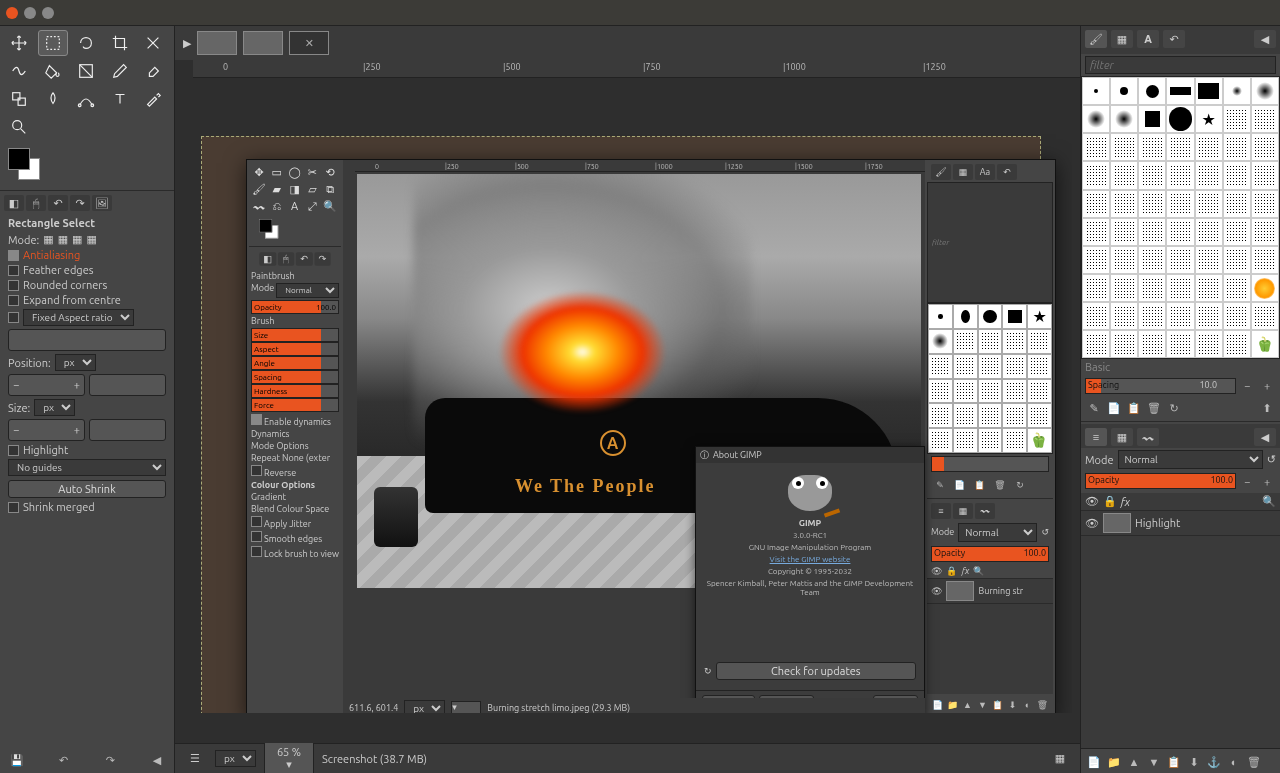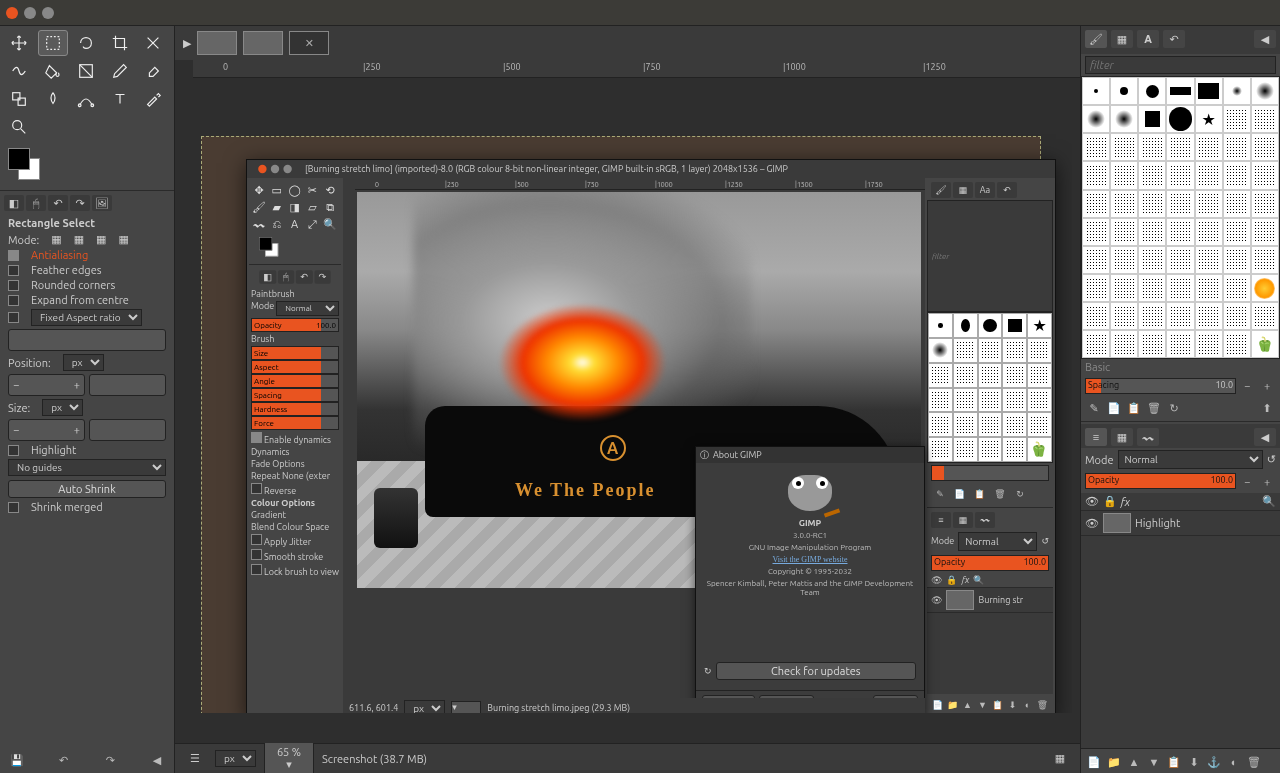--- a/index.html
+++ b/index.html
@@ -20,21 +20,21 @@
 .tool.sel { background: #5a5a5a; border: 1px solid #888; }
 .tool svg { width: 18px; height: 18px; fill: none; stroke: currentColor; stroke-width: 1.3; }
 .fg-bg { position: relative; width: 40px; height: 36px; margin: 4px 8px; }
 .fg-sw { position: absolute; width: 22px; height: 22px; background: #000; border: 1px solid #888; top: 0; left: 0; z-index: 2; }
 .bg-sw { position: absolute; width: 22px; height: 22px; background: #fff; border: 1px solid #888; top: 10px; left: 10px; }
 .hdiv { height: 1px; background: #2a2a2a; margin: 2px 0; }
 .small-tabs { display: flex; gap: 2px; padding: 2px 4px; height: 20px; }
 .small-tab { width: 20px; height: 16px; background: #3a3a3a; border-radius: 2px; display: flex; align-items: center; justify-content: center; }
 .opt-panel { padding: 4px 8px; font-size: 11px; flex: 1; overflow: hidden; }
 .opt-title { font-weight: bold; margin-bottom: 4px; }
-.opt-row { display: flex; align-items: center; gap: 12px; margin: 3px 0; }
+.opt-row { display: flex; align-items: center; gap: 4px; margin: 3px 0; }
 .chk { width: 11px; height: 11px; border: 1px solid #888; background: #333; display: inline-block; }
 .chk.on { background: #888; }
 .sel-label { color: #e95420; }
 .opt-select { background: #3a3a3a; border: 1px solid #222; color: #ccc; padding: 1px 4px; font-size: 10px; }
 .spinner-row { display: flex; gap: 4px; }
 .spinner { flex: 1; height: 22px; background: #555; border: 1px solid #222; border-radius: 3px; display: flex; align-items: center; justify-content: space-between; padding: 0 4px; }
 .spinner span.m { cursor: pointer; }
 .btn { background: #555; border: 1px solid #222; color: #ddd; padding: 2px 8px; border-radius: 3px; font-size: 11px; cursor: pointer; }
 .wide-btn { width: 100%; text-align: center; }
 .canvas-area { flex: 1; position: relative; background: #2e2e2e; }
@@ -79,21 +79,21 @@
 .about-dialog { position: absolute; right: 0; bottom: 0; width: 230px; height: 272px; background: #3c3c3c; border: 1px solid #111; display: flex; flex-direction: column; font-size: 9px; box-shadow: 0 2px 10px rgba(0,0,0,.6); }
 .about-title { height: 16px; background: #333; display: flex; align-items: center; padding: 0 4px; }
 .about-body { flex: 1; display: flex; flex-direction: column; align-items: center; padding: 8px; gap: 3px; text-align: center; }
 .wilber { width: 44px; height: 36px; background: #999; border-radius: 40% 40% 50% 50%; position: relative; margin: 4px; }
 .w-eye { width: 12px; height: 12px; background: #fff; border-radius: 50%; position: absolute; top: 2px; display: flex; align-items: center; justify-content: center; }
 .w-eye::after { content: ''; width: 5px; height: 5px; background: #000; border-radius: 50%; }
 .w-eye.l { left: 4px; }
 .w-eye.r { right: 4px; }
 .w-brush { position: absolute; bottom: -4px; right: -8px; width: 16px; height: 4px; background: #b60; transform: rotate(-20deg); }
 .about-line { font-size: 8px; color: #bbb; }
-.about-link { color: #7ad; text-decoration: underline; font-family: Liberation Serif, serif; }
+.about-link { color: #7ad; text-decoration: underline; }
 .about-btns { display: flex; justify-content: space-between; padding: 4px 6px; gap: 4px; border-top: 1px solid #222; }
 .about-upd { width: 96%; margin: 2px auto; }
 .nest-status { height: 20px; background: #3a3a3a; display: flex; align-items: center; gap: 6px; padding: 0 6px; font-size: 9px; }
 .right-top-tabs { display: flex; gap: 4px; padding: 4px; background: #3a3a3a; height: 28px; }
 .r-tab { width: 22px; height: 18px; display: flex; align-items: center; justify-content: center; background: #454545; border-radius: 2px; color: #ccc; }
 .r-tab.sel { background: #555; }
 .filter-row { padding: 2px 4px; display: flex; }
 .filter-in { flex: 1; background: #3a3a3a; border: 1px solid #222; color: #888; padding: 2px 4px; font-style: italic; font-size: 11px; }
 .big-brush-grid { display: grid; grid-template-columns: repeat(7, 1fr); gap: 0; border: 1px solid #222; overflow-y: auto; max-height: 290px; }
 .bb-cell { aspect-ratio: 1; background: #fff; border: 0.5px solid #ccc; display: flex; align-items: center; justify-content: center; overflow: hidden; }
@@ -321,28 +321,20 @@
       <span>0</span>
       <span>|250</span>
       <span>|500</span>
       <span>|750</span>
     </div>
     <div class="canvas-area">
       <div class="viewport">
         <div class="outer-dash">
 
           <div class="nested-window">
-            <div class="nested-titlebar">
-              <div class="wb-buttons" style="transform:scale(0.7)">
-                <div class="wb-btn wb-close"></div>
-                <div class="wb-btn wb-min"></div>
-                <div class="wb-btn wb-max"></div>
-              </div>
-              <span style="margin-left:6px">[Burning stretch limo] (imported)-8.0 (RGB colour 8-bit non-linear integer, GIMP built-in sRGB, 1 layer) 2048x1536 – GIMP</span>
-            </div>
             <div class="nested-body">
 
               <div class="nest-left">
                 <div class="mini-tools">
                   <div class="mini-tool">✥</div>
                   <div class="mini-tool">▭</div>
                   <div class="mini-tool">◯</div>
                   <div class="mini-tool">✂</div>
                   <div class="mini-tool">⟲</div>
                   <div class="mini-tool">🖌</div>
@@ -391,31 +383,31 @@
                       <span class="slider-lbl">Spacing</span>
                     </div>
                   <div class="slider">
                       <span class="slider-lbl">Hardness</span>
                     </div>
                   <div class="slider">
                       <span class="slider-lbl">Force</span>
                     </div>
                   <div class="paint-row"><span class="chk on"></span> <span>Enable dynamics</span></div>
                   <div class="paint-row">Dynamics</div>
-                  <div class="paint-row">Fade Options</div>
+                  <div class="paint-row">Mode Options</div>
                   <div class="paint-row" style="display:flex;gap:2px">
                     <span>Repeat</span>
                     <span>None (exter</span>
                   </div>
                   <div class="paint-row"><span class="chk"></span> <span>Reverse</span></div>
                   <div class="paint-row" style="font-weight:bold">Colour Options</div>
                   <div class="paint-row">Gradient</div>
                   <div class="paint-row">Blend Colour Space</div>
                   <div class="paint-row"><span class="chk"></span> <span>Apply Jitter</span></div>
-                  <div class="paint-row"><span class="chk"></span> <span>Smooth stroke</span></div>
+                  <div class="paint-row"><span class="chk"></span> <span>Smooth edges</span></div>
                   <div class="paint-row"><span class="chk"></span> <span>Lock brush to view</span></div>
                 </div>
               </div>
 
               <div class="nest-center">
                 <div class="ruler-h" style="height:12px;margin-left:12px;font-size:7px">
                   <span style="left:20px">0</span>
                   <span style="left:90px">|250</span>
                   <span style="left:160px">|500</span>
                   <span style="left:230px">|750</span>
@@ -864,21 +856,21 @@
           <span class="brush-pep">🫑</span>
         </div>
     </div>
     <div class="filter-row">
         <span style="color:#888">Basic</span>
       </div>
     <div class="spacer-row">
       <div class="sp-track">
         <div class="sp-fill"></div>
         <span class="sp-lab">Spacing</span>
-        <span style="position:absolute;right:2px;top:1px;font-size:9px;color:#ccc">10.0</span>
+        <span style="position:absolute;right:18px;top:1px;font-size:9px;color:#ccc">10.0</span>
       </div>
       <div class="ir-btn">−</div>
       <div class="ir-btn">+</div>
     </div>
     <div class="icon-row">
       <div class="ir-btn">✎</div>
       <div class="ir-btn">📄</div>
       <div class="ir-btn">📋</div>
       <div class="ir-btn">🗑</div>
       <div class="ir-btn">↻</div>

